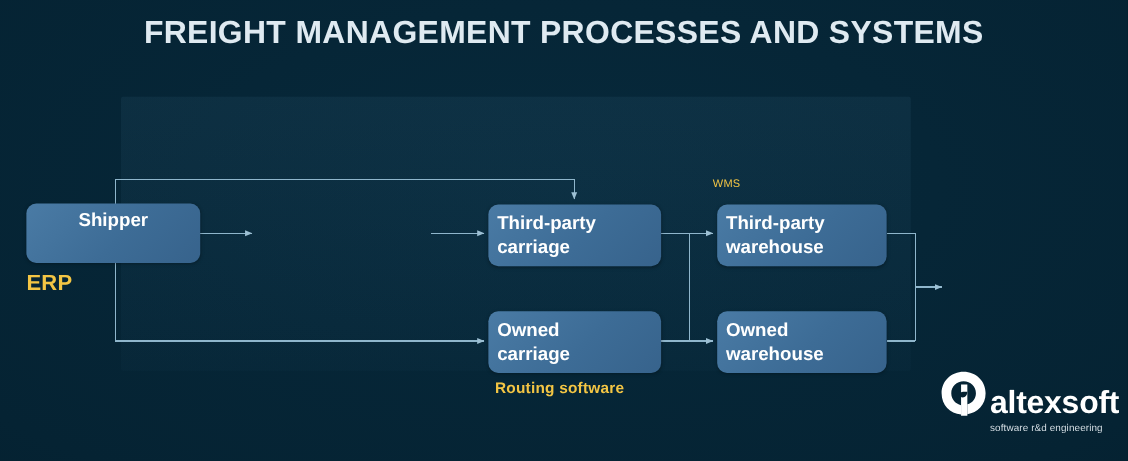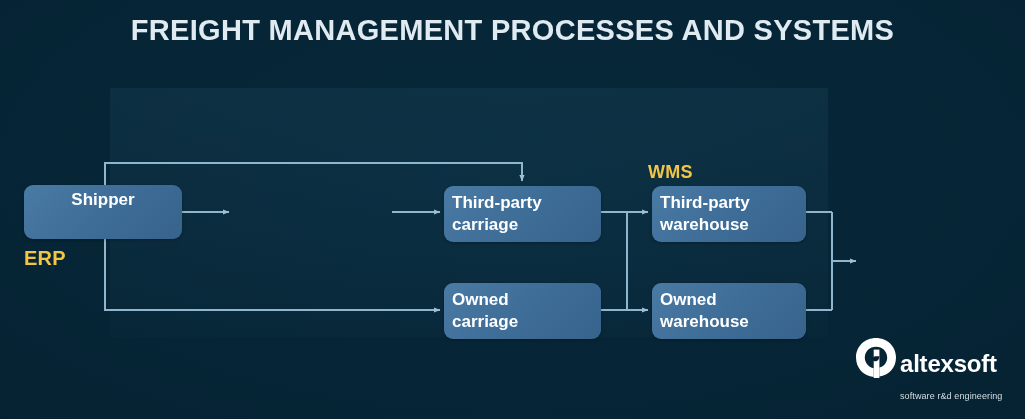--- a/index.html
+++ b/index.html
@@ -52,22 +52,22 @@
     color: #f3c544;
     font-size: 14px;
     font-weight: 700;
     letter-spacing: 0.2px;
   }
   #wms-label {
     position: absolute;
     left: 648px;
     top: 162px;
     color: #f3c544;
-    font-size: 18px;
-    font-weight: 700;
+    font-size: 10px;
+    font-weight: 400;
     letter-spacing: 0.2px;
   }
   #erp-label {
     position: absolute;
     left: 24px;
     top: 247px;
     color: #f3c544;
     font-size: 20px;
     font-weight: 700;
     letter-spacing: 0.2px;
@@ -126,43 +126,44 @@
     height: 42px;
     flex: none;
     margin-top: 1px;
   }
   #logo-text {
     margin-left: 3px;
     padding-top: 16px;
   }
   #logo-word {
     color: #ffffff;
-    font-size: 24px;
+    font-size: 29px;
     font-weight: 700;
     letter-spacing: -0.2px;
     line-height: 1;
   }
   #logo-tag {
     color: #d5dee4;
     font-size: 9px;
     letter-spacing: 0.1px;
     line-height: 1;
-    margin-top: 16px;
+    margin-top: 4px;
   }
 </style>
 </head>
 <body>
 
 <div id="stage">
 
   <div id="title">FREIGHT MANAGEMENT PROCESSES AND SYSTEMS</div>
 
   <div id="tms-panel"></div>
   <div id="wms-label">WMS</div>
   <div id="erp-label">ERP</div>
+  <div id="routing-label">Routing software</div>
 
   <svg id="links" viewBox="0 0 1025 419">
     <defs>
       <marker id="ah" markerWidth="7" markerHeight="7" refX="6.2" refY="3.1" orient="auto" markerUnits="userSpaceOnUse">
         <path d="M0,0.4 L6.6,3.1 L0,5.8 Z" fill="#9dc0d4"></path>
       </marker>
     </defs>
     <g fill="none" stroke="#8fb6cc" stroke-width="1.1" shape-rendering="crispEdges">
 
       <path d="M182,212 L229,212" marker-end="url(#ah)"></path>

